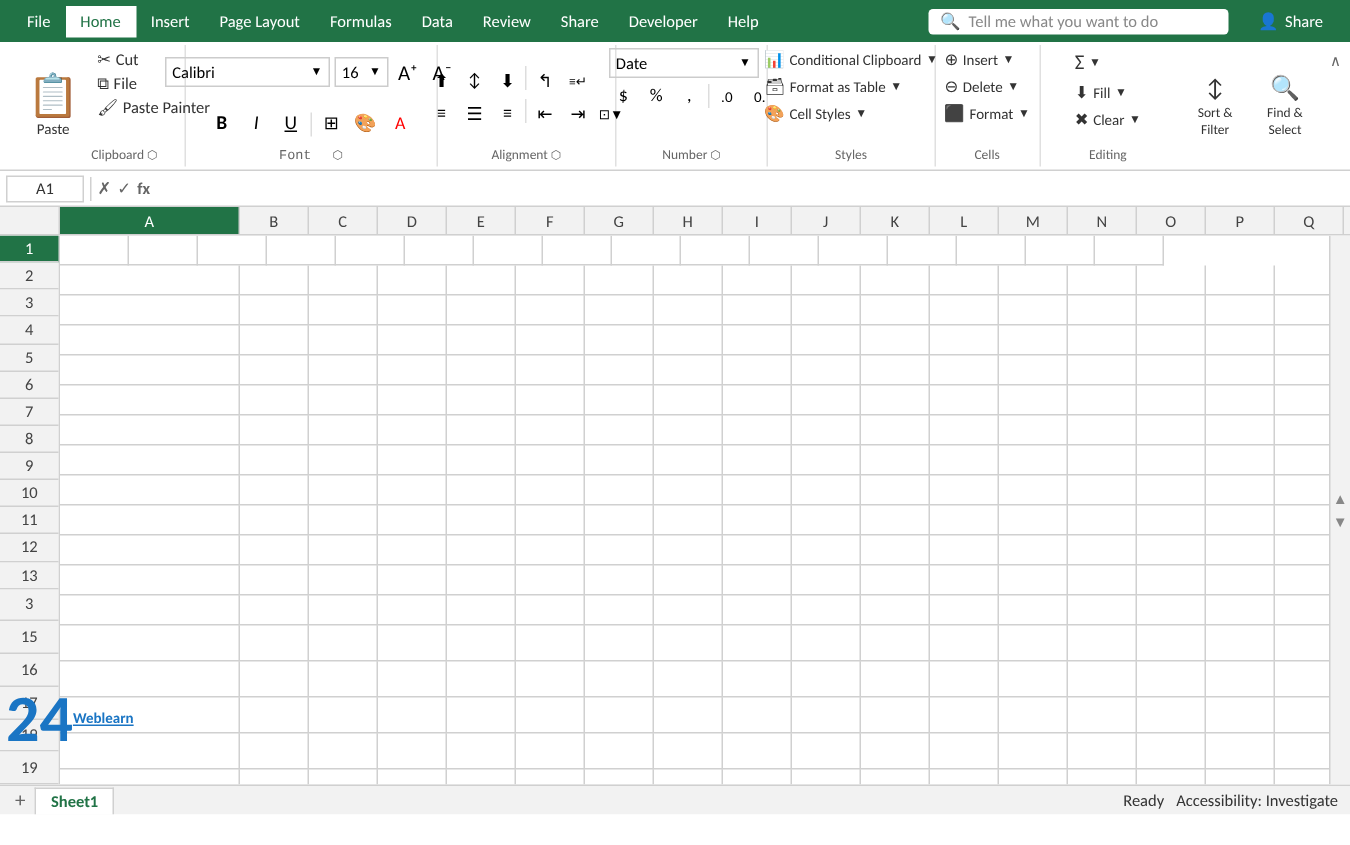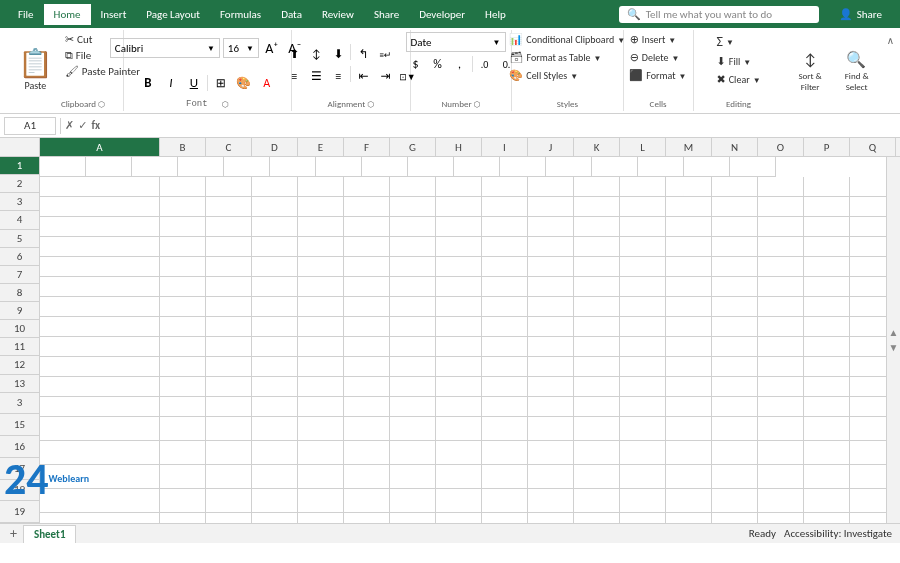--- a/index.html
+++ b/index.html
@@ -694,21 +694,21 @@
       </div>
     <div class="scroll-right">
       <div style="display:flex; flex-direction:column; gap:2px; align-items:center;">
         <span>▲</span>
         <span style="margin-top:auto;">▼</span>
       </div>
     </div>
   <div style="position: absolute; bottom: 22px; left: 4px; display: flex; align-items: center; gap: 6px; pointer-events: none;">
         <div style="display: flex; flex-direction: row; align-items: center;">
           <span style="font-size: 44px; font-weight: 900; color: rgb(26, 117, 196); line-height: 1;">24</span>
-          <span style="font-size: 10px; font-weight: bold; color: rgb(26, 117, 196); line-height: 1;">Weblearn</span>
+          <span style="font-size: 10px; font-weight: bold; color: rgb(26, 117, 196); line-height: 1; text-decoration: underline;">Weblearn</span>
         </div>
       </div>
     </div>
 
   <div style="display:flex; height:20px; background:#f2f2f2; border-top:1px solid #d0d0d0; align-items:center;">
     <div style="display:flex; gap:0; align-items:center; padding-left:4px;">
       <span style="font-size:14px; cursor:pointer; padding:0 6px; color:#666;">+</span>
       <div class="sheet-tab active">Sheet1</div>
     </div>
     <div style="flex:1;"></div>

